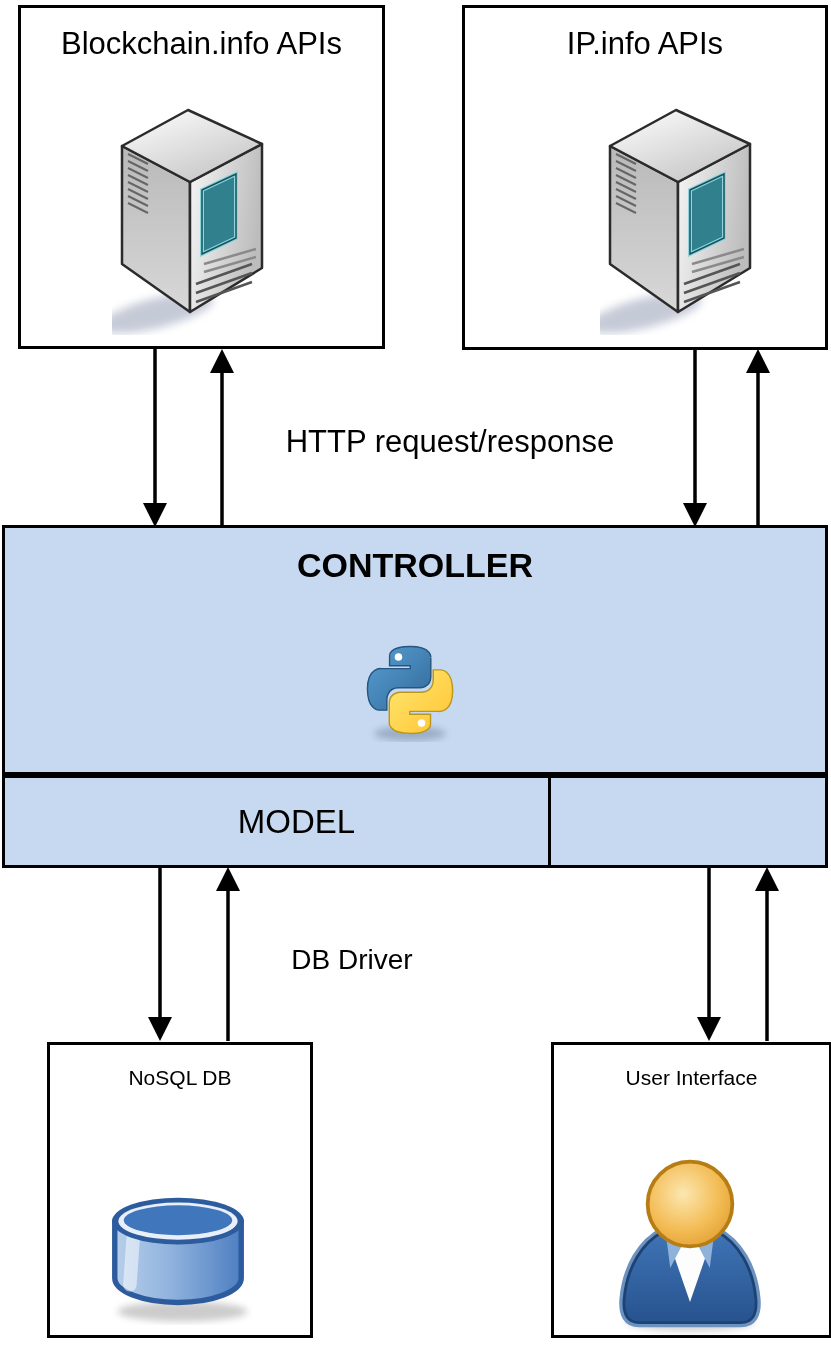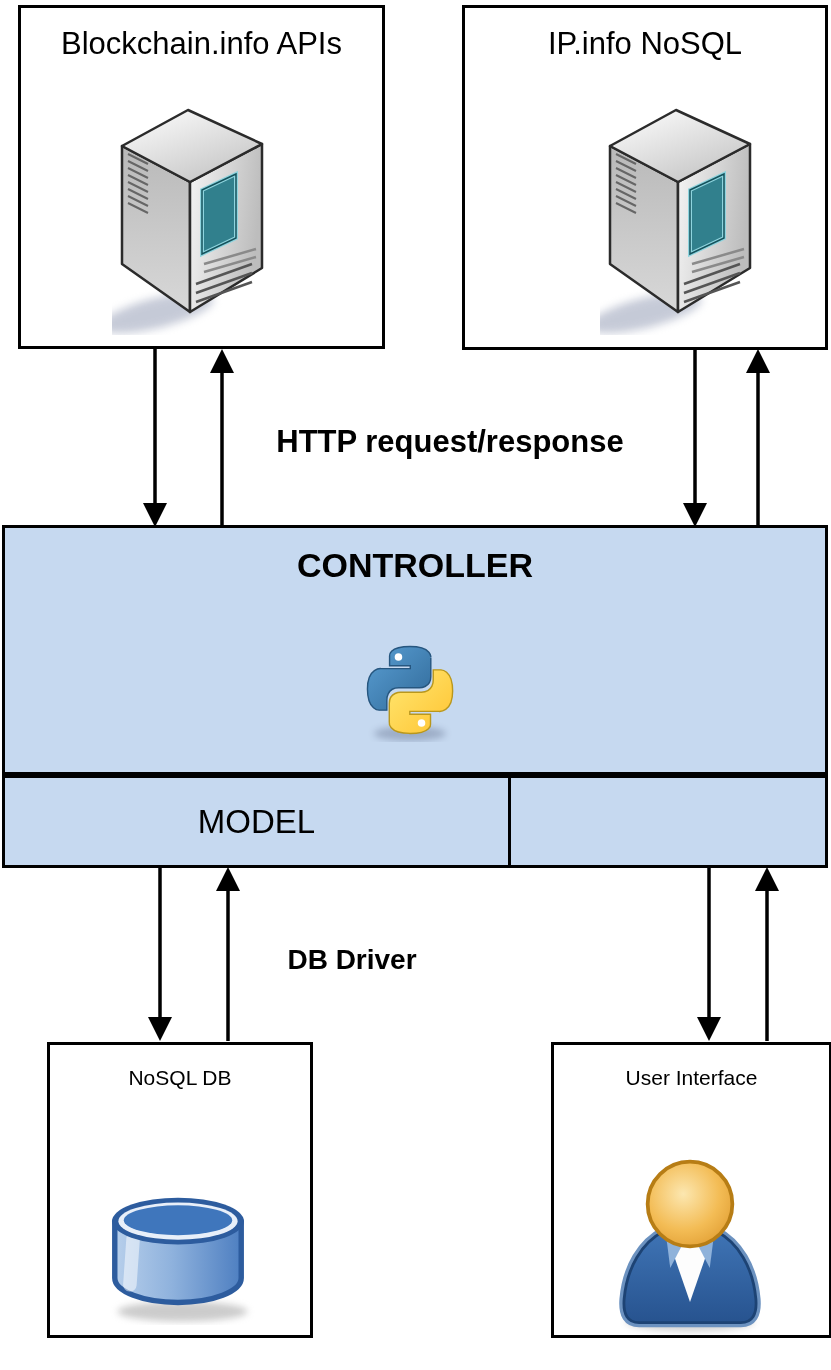--- a/index.html
+++ b/index.html
@@ -51,32 +51,32 @@
     background: #c6d9f0;
     display: flex;
     z-index: 2;
   }
   .mv-cell {
     display: flex;
     align-items: center;
     justify-content: center;
     font-size: 33px;
     box-sizing: border-box;
+    margin-left: 40px;
   }
   #model-cell { width: 506px; border-right: 3px solid #000; }
   #view-cell  { flex: 1; }
   #nosql-box  { left: 47px;  top: 1042px; width: 266px; height: 296px; }
   #ui-box     { left: 521px; top: 1042px; width: 281px; height: 296px; margin-left: 30px; }
   #nosql-box .title, #ui-box .title { font-size: 21px; padding-top: 14px; }
   .edge-label {
     position: absolute;
     text-align: center;
     z-index: 4;
     white-space: nowrap;
-    font-weight: bold;
   }
   #http-label { left: 230px; top: 424px; width: 440px; font-size: 31px; }
   #db-driver-label { left: 252px; top: 944px; width: 200px; font-size: 28px; }
   .defs-holder { position: absolute; width: 0; height: 0; overflow: hidden; }
 </style>
 </head>
 <body>
 
 <div class="canvas">
 
@@ -197,21 +197,21 @@
   </svg>
 
   <div class="box" id="blockchain-box">
     <span class="title">Blockchain.info APIs</span>
     <svg class="icon-abs" style="left:91px; top:92px;" width="160" height="235" viewBox="0 0 160 235">
       <use href="#server-glyph"></use>
     </svg>
   </div>
 
   <div class="box" id="ip-box">
-    <span class="title">IP.info NoSQL</span>
+    <span class="title">IP.info APIs</span>
     <svg class="icon-abs" style="left:135px; top:92px;" width="160" height="235" viewBox="0 0 160 235">
       <use href="#server-glyph"></use>
     </svg>
   </div>
 
   <div class="edge-label" id="http-label">HTTP request/response</div>
 
   <div class="box" id="controller-box">
     <span class="title">CONTROLLER</span>
     <svg class="icon-abs" style="left:353px; top:110px;" width="104" height="104" viewBox="0 0 110 110">

